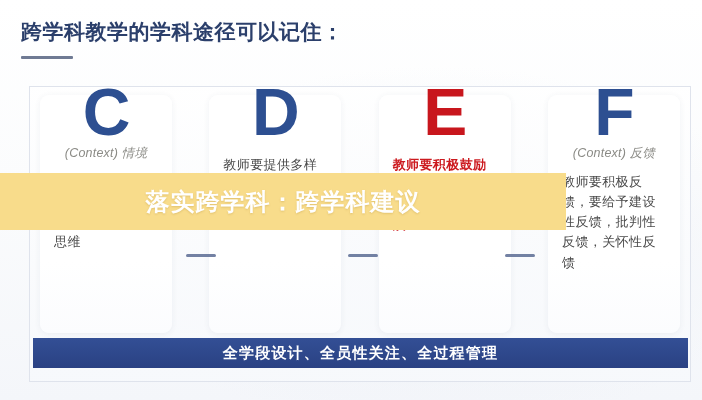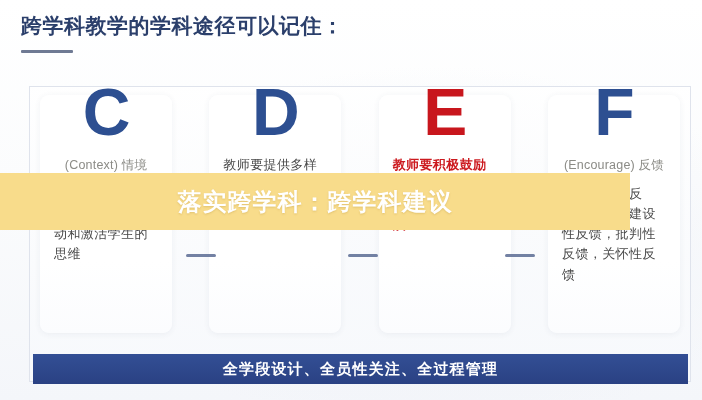--- a/index.html
+++ b/index.html
@@ -21,21 +21,21 @@
     background:
       radial-gradient(ellipse 500px 260px at 62% 62%, #eef1f7 0%, rgba(238,241,247,0) 70%),
       linear-gradient(180deg, #ffffff 0%, #fbfcfd 45%, #f4f6fa 100%);
     overflow: hidden;
   }
 
   
   .title-block {
     position: absolute;
     left: 21px;
-    top: 13px;
+    top: 19px;
     width: 640px;
   }
   .slide-title {
     font-size: 21px;
     font-weight: 700;
     color: #2b3f6b;
     letter-spacing: 0.5px;
     line-height: 1.2;
     white-space: nowrap;
   }
@@ -88,25 +88,25 @@
     line-height: 1;
     font-weight: 700;
     color: #2d4f91;
     letter-spacing: -1px;
     margin-top: -22px;
     text-shadow: 0 1px 0 rgba(255,255,255,0.8);
   }
   .card.accent .card-letter { color: #c8161d; }
 
   .card-subtitle {
-    margin-top: 12px;
     font-size: 12.5px;
     color: #8b8b86;
     white-space: nowrap;
     letter-spacing: 0.2px;
+    font-style: italic;
   }
   .card-body {
     margin-top: 10px;
     width: 104px;
     font-size: 13px;
     line-height: 1.55;
     color: #4a4a4a;
     text-align: left;
     letter-spacing: 0.4px;
   }
@@ -126,21 +126,21 @@
     opacity: 0.85;
   }
   .connector.c1 { left: 186px; }
   .connector.c2 { left: 348px; }
   .connector.c3 { left: 505px; }
 
   
   .bottom-bar {
     position: absolute;
     left: 33px;
-    top: 354px;
+    top: 338px;
     width: 655px;
     height: 30px;
     background: linear-gradient(180deg,#334f95 0%, #2a4183 100%);
     display: flex;
     align-items: center;
     justify-content: center;
     box-sizing: border-box;
   }
   .bottom-bar-text {
     color: #ffffff;
@@ -148,21 +148,21 @@
     font-weight: 700;
     letter-spacing: 1.2px;
     white-space: nowrap;
   }
 
   
   .overlay-band {
     position: absolute;
     left: 0;
     top: 173px;
-    width: 630px;
+    width: 566px;
     height: 57px;
     background: #f8dc8b;
     display: flex;
     align-items: center;
     justify-content: center;
     z-index: 20;
   }
   .overlay-text {
     color: #ffffff;
     font-size: 24px;
@@ -197,21 +197,21 @@
       <div class="card-body">教师要提供多样化的认知支持和教学策略</div>
     </div>
 
     <div class="card accent">
       <div class="card-letter">E</div>
       <div class="card-body">教师要积极鼓励学习者敢于进行跨学科的学习实践</div>
     </div>
 
     <div class="card">
       <div class="card-letter">F</div>
-      <div class="card-subtitle">(Encourage) 反馈</div>
+      <div class="card-subtitle">(Context) 反馈</div>
       <div class="card-body">教师要积极反馈，要给予建设性反馈，批判性反馈，关怀性反馈</div>
     </div>
 
   </div>
 
   <div class="connector c1"></div>
   <div class="connector c2"></div>
   <div class="connector c3"></div>
 
   <div class="bottom-bar">

